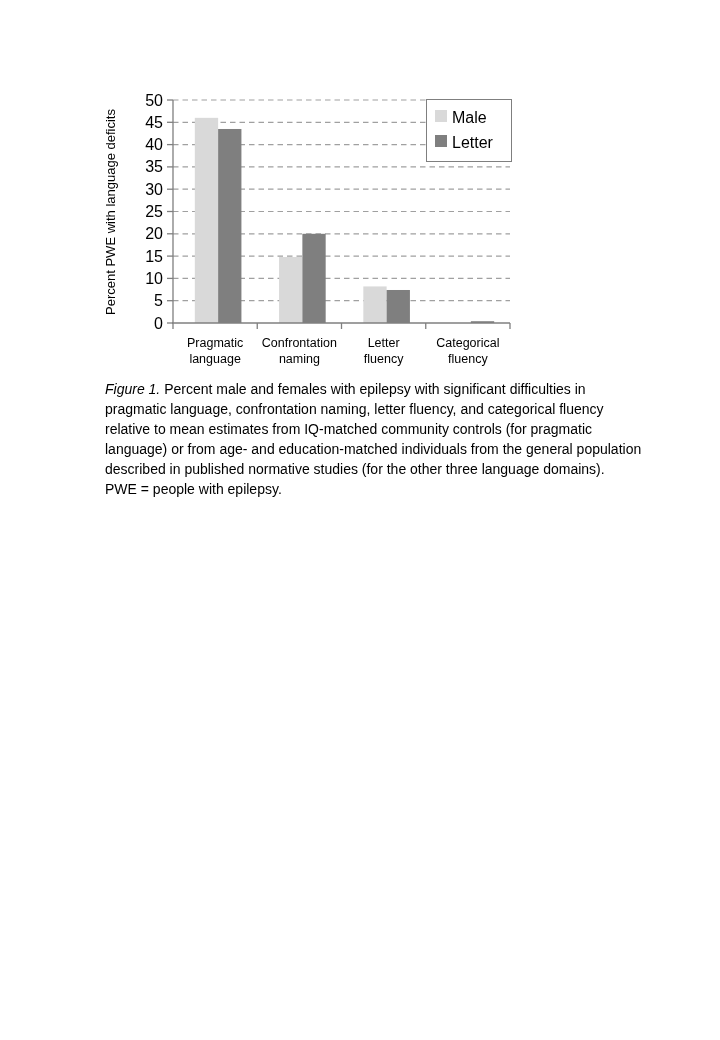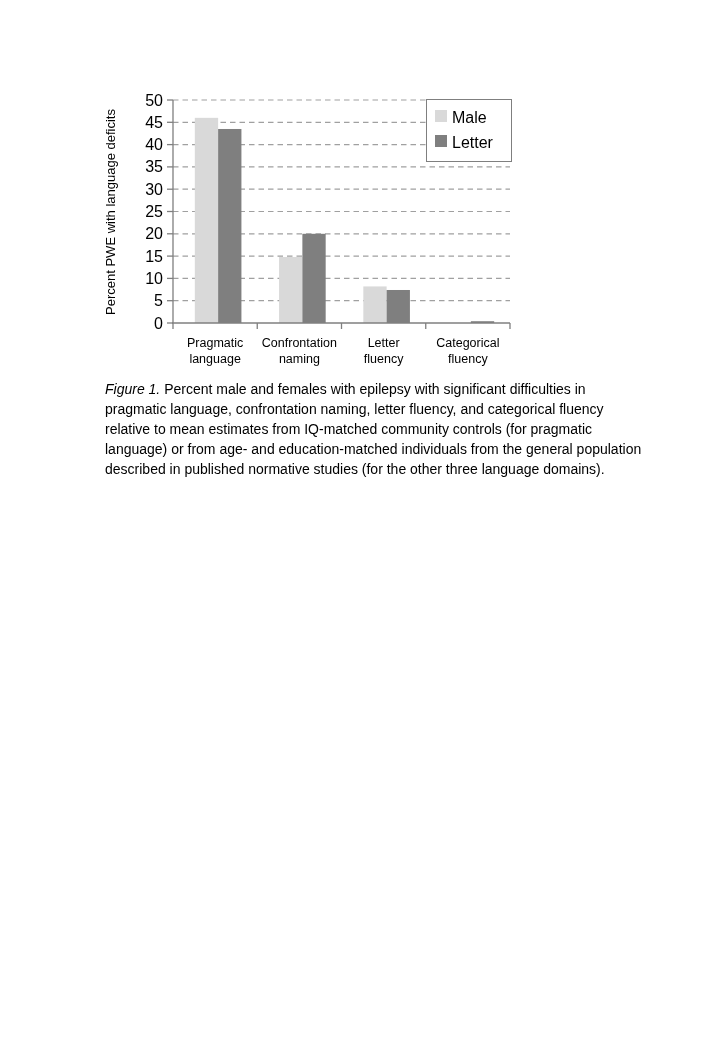--- a/index.html
+++ b/index.html
@@ -136,15 +136,16 @@
       </div>
       <div class="legend-row">
         <span class="swatch" style="background: rgb(127, 127, 127);"></span>
         <span class="legend-label">Letter</span>
       </div>
     </div>
   </div>
 
   <div class="caption">
     <p><em>Figure 1.</em><span> Percent male and females with epilepsy with significant difficulties in pragmatic language, confrontation naming, letter fluency, and categorical fluency relative to mean estimates from IQ-matched community controls (for pragmatic language) or from age- and education-matched individuals from the general population described in published normative studies (for the other three language domains).</span></p>
+    <p>PWE = people with epilepsy.</p>
   </div>
 
 </div>
 
 </body></html>

